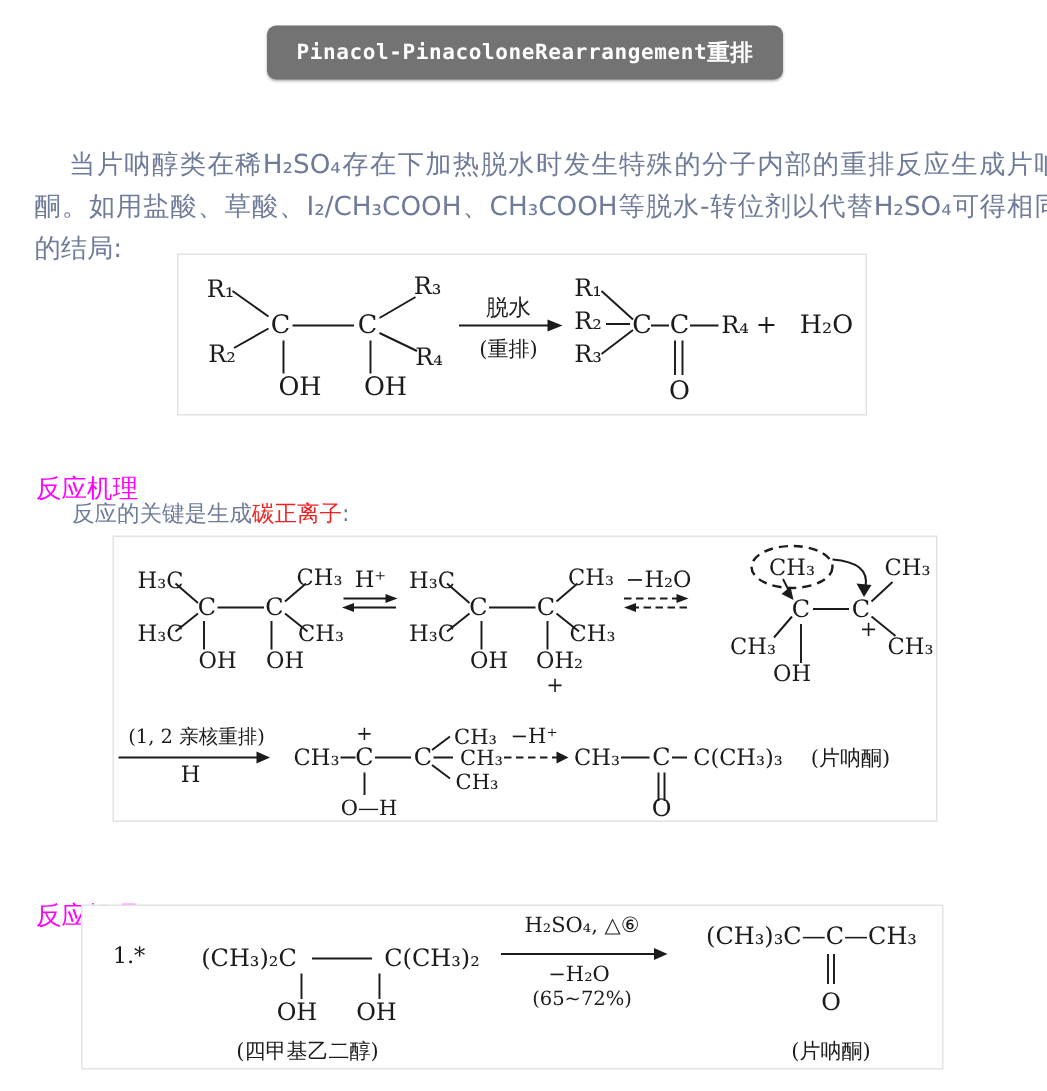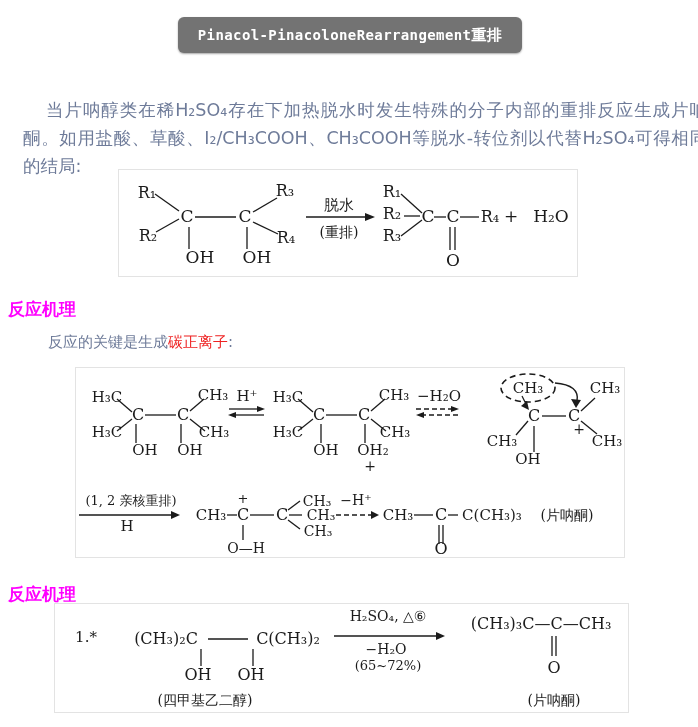--- a/index.html
+++ b/index.html
@@ -5,29 +5,29 @@
   html,body{margin:0;padding:0;background:#fff;}
   .page{position:relative;width:698px;height:727px;background:#fff;overflow:hidden;
         font-family:"DejaVu Sans",sans-serif;}
   .banner{position:absolute;left:178px;top:17px;width:344px;height:36px;background:#737373;
           border-radius:6px;color:#fff;display:flex;align-items:center;justify-content:center;
           font-family:"DejaVu Sans Mono",monospace;font-weight:bold;font-size:14px;
           letter-spacing:.4px;box-shadow:0 1px 2px rgba(0,0,0,.35);}
   .banner .cn{margin-left:0;font-family:"DejaVu Sans",sans-serif;font-size:15px;}
   .intro{position:absolute;left:7px;top:80px;width:684px;margin:16px;font-size:17.5px;
          line-height:28px;color:#6e7b99;text-align:justify;text-indent:23px;}
-  .heading{position:absolute;left:8px;margin:0;font-size:17px;font-weight:bold;color:#ff00ff;}
+  .heading{position:absolute;left:8px;margin:16px;font-size:17px;font-weight:normal;color:#ff00ff;}
   .h-mech{top:298px;}
   .h-ex{top:583px;}
   .lead{position:absolute;left:8px;top:330px;margin:3px;font-size:15px;color:#6e7b99;
         padding-left:37px;}
   .lead .red{color:#ee2222;}
   .diagram{position:absolute;background:#fff;border:1px solid #e3e3e3;box-sizing:border-box;}
   .d1{left:118px;top:169px;width:460px;height:108px;text-align:right;}
-  .d2{left:75px;top:367px;width:550px;height:191px;}
+  .d2{left:75px;top:357px;width:550px;height:191px;}
   .d3{left:54px;top:603px;width:575px;height:110px;}
   .diagram svg{display:block;}
   .diagram text{fill:#1b1b1b;font-family:"DejaVu Serif",serif;}
 </style>
 </head>
 <body>
 
 <div class="page">
 
   <div class="banner">

